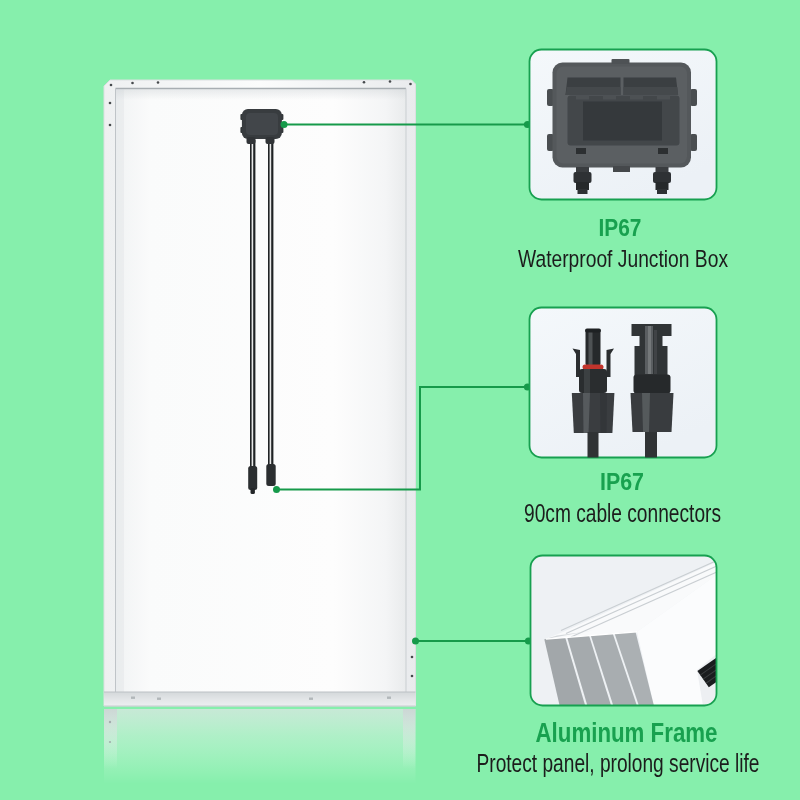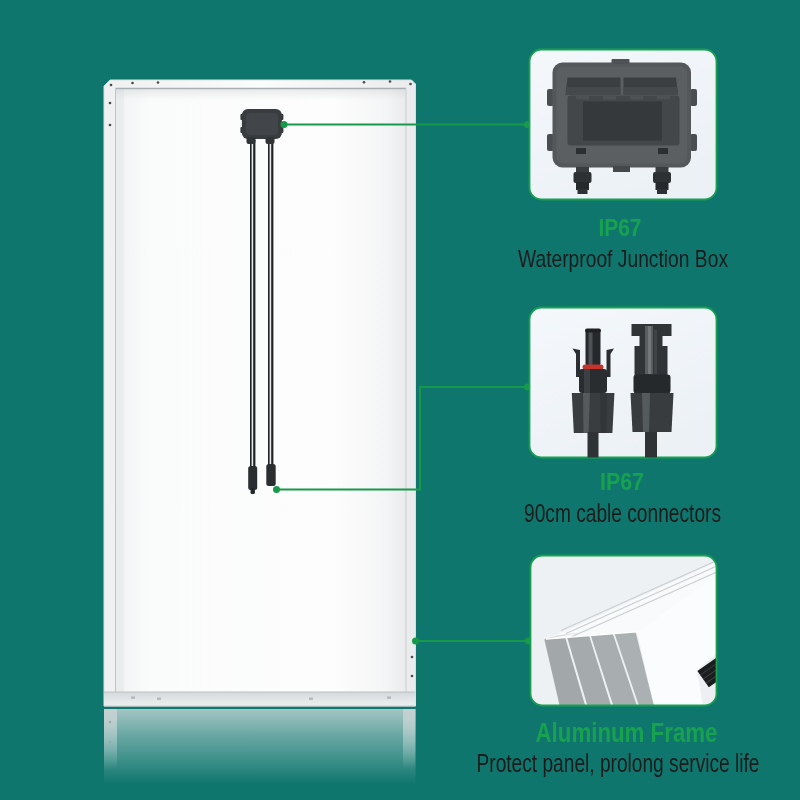--- a/index.html
+++ b/index.html
@@ -1,16 +1,16 @@
 <!DOCTYPE html>
 <html><head>
 <meta charset="utf-8">
 <style>
   html,body{margin:0;padding:0;background:#ffffff;}
-  #stage{position:relative;width:800px;height:800px;background:#0f766e;overflow:hidden;
+  #stage{position:relative;width:800px;height:800px;background:#86efac;overflow:hidden;
          font-family:"Liberation Sans", sans-serif;}
 </style>
 </head>
 <body>
 <div id="stage">
 <svg width="800" height="800" viewBox="0 0 800 800">
   <defs>
     <linearGradient id="frameFace" x1="0" y1="0" x2="1" y2="0">
       <stop offset="0" stop-color="#eef0f1"></stop>
       <stop offset="0.5" stop-color="#fbfcfc"></stop>

